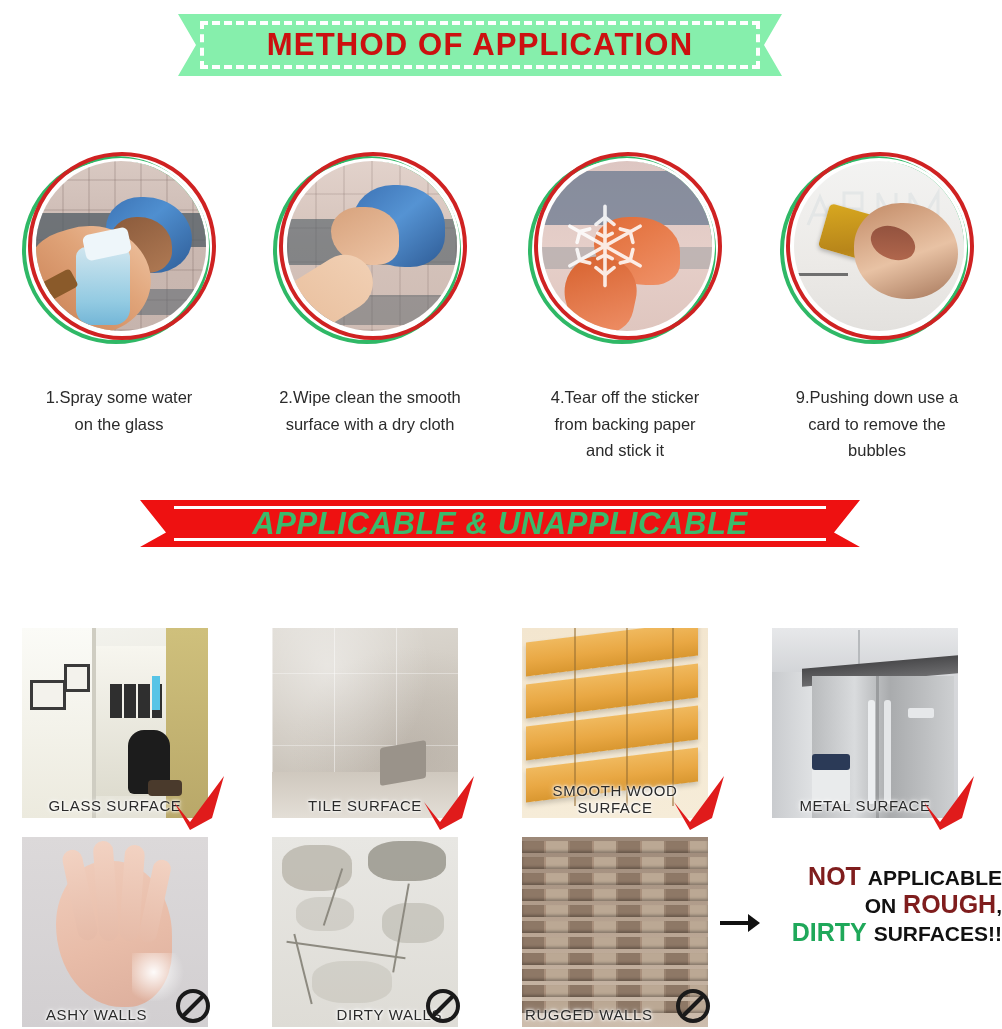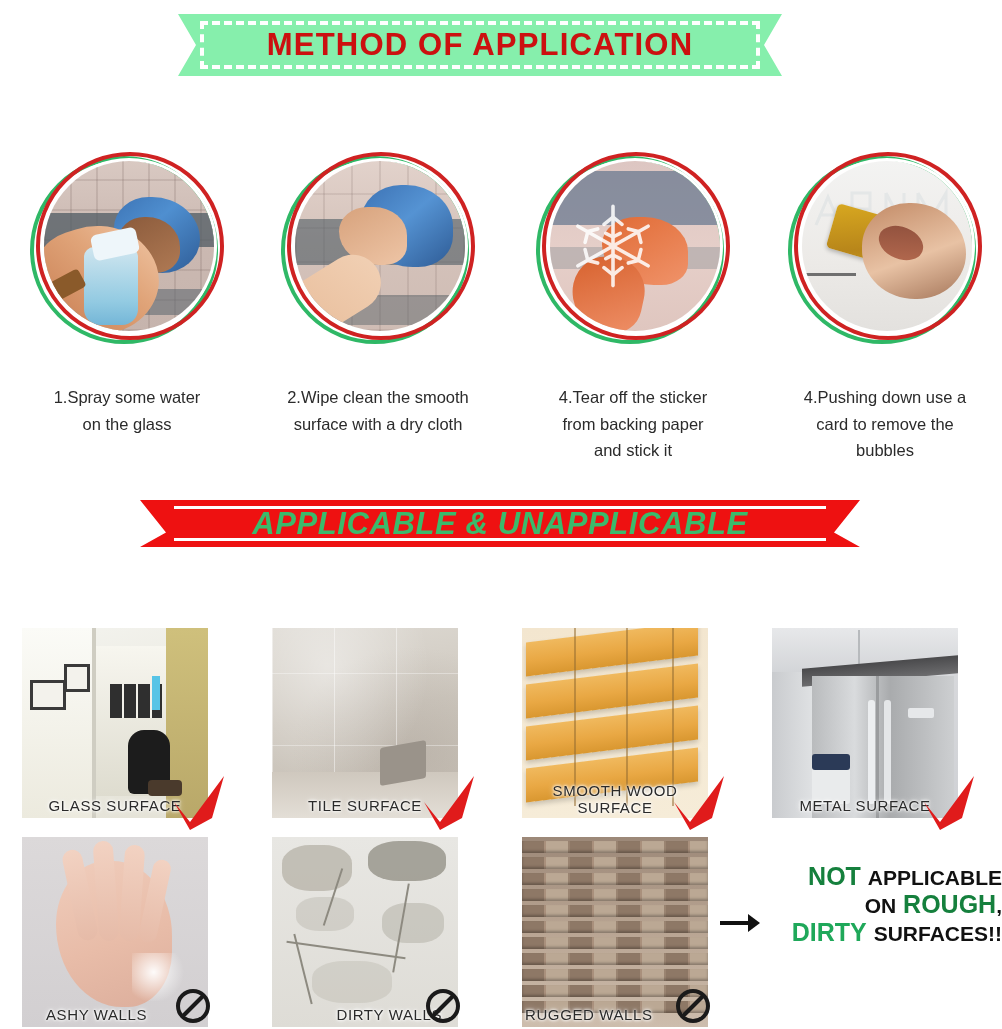--- a/index.html
+++ b/index.html
@@ -22,21 +22,21 @@
     border:4px dashed #ffffff;border-radius:1px;
   }
   .banner-green .btxt{
     position:relative;z-index:2;
     color:#cc1010;font-size:31px;font-weight:bold;letter-spacing:1.2px;
     font-family:"Liberation Sans","DejaVu Sans",sans-serif;
     text-shadow:0 0 1px rgba(0,0,0,.12);
   }
 
   
-  .steps{position:absolute;left:8px;top:152px;width:897px;height:330px;}
+  .steps{position:absolute;left:0;top:152px;width:897px;height:330px;}
   .step{position:absolute;top:0;width:250px;height:330px;}
   .step.s1{left:-6px}.step.s2{left:245px}.step.s3{left:500px}.step.s4{left:752px}
 
   .circ-wrap{position:relative;width:198px;height:198px;margin:0 auto;}
   .ring-green{
     position:absolute;left:2px;top:4px;width:188px;height:188px;border-radius:50%;
     border:4px solid #2fb866;box-sizing:border-box;
   }
   .ring-red{
     position:absolute;left:8px;top:0px;width:188px;height:188px;border-radius:50%;
@@ -213,21 +213,21 @@
 
   
   .callout{position:absolute;left:700px;top:862px;width:302px;height:130px;}
   .callout .arrow{position:absolute;left:18px;top:48px;width:44px;height:26px;}
   .callout .lines{position:absolute;left:48px;top:0;width:254px;text-align:right;padding-right:4px;}
   .callout .ln{font-weight:bold;line-height:1.12;white-space:nowrap;
      font-family:"Liberation Sans","DejaVu Sans",sans-serif;}
   .callout .l1{font-size:25px;}
   .callout .l2{font-size:25px;}
   .callout .l3{font-size:25px;}
-  .rd{color:#15803d;}
+  .rd{color:#7f1d1d;}
   .gn{color:#1fa85a;}
   .bk{color:#111111;}
   .sm{font-size:21px;}
 </style>
 </head>
 <body>
 
 <div class="page">
 
   <div class="banner-green">
@@ -321,21 +321,21 @@
                 <path d="M110 26 L110 60 M110 26 L124 50 L138 26 L138 60"></path>
               </g>
             </svg>
             <div class="line"></div>
             <div class="card"></div>
             <div class="hand"></div>
             <div class="thumb"></div>
           </div>
         </div>
       </div>
-      <div class="step-cap">4.Pushing down use a
+      <div class="step-cap">9.Pushing down use a
 card to remove the
 bubbles</div>
     </div>
 
   </div>
 
   <div class="banner-red">
     <div class="iline"></div>
     <div class="btxt">APPLICABLE &amp; UNAPPLICABLE</div>
   </div>

